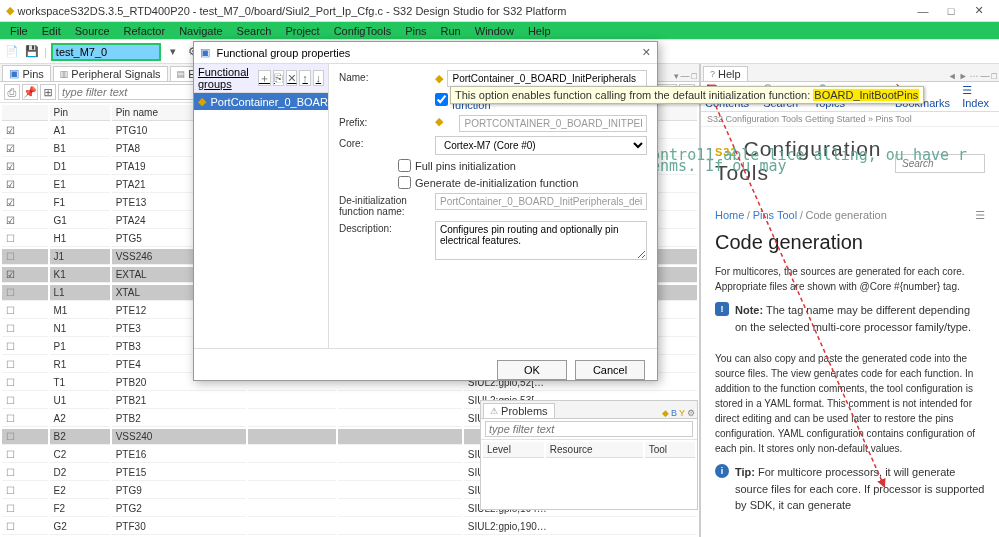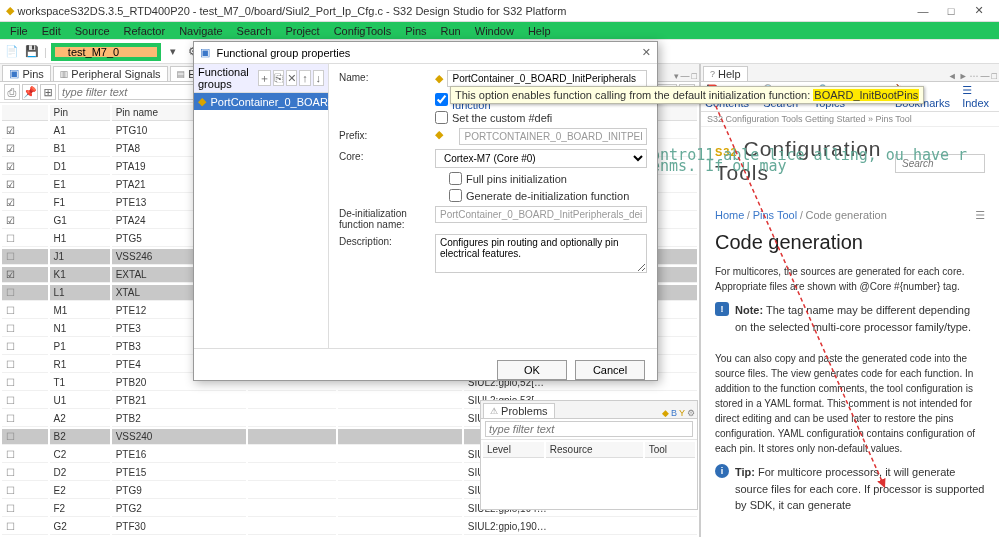--- a/index.html
+++ b/index.html
@@ -4,21 +4,21 @@
 <style>
 * { box-sizing: border-box; margin: 0; padding: 0; font-family: "Segoe UI", Tahoma, Geneva, sans-serif; font-size: 11px; }
 body { background: #f0f0f0; width: 999px; height: 537px; overflow: hidden; position: relative; }
 .titlebar { height: 22px; background: #fff; border-bottom: 1px solid #ddd; display: flex; align-items: center; padding: 0 6px; font-size: 11px; color: #333; }
 .titlebar .spacer { flex: 1; }
 .titlebar .winbtn { width: 28px; height: 18px; display: inline-flex; align-items: center; justify-content: center; color: #555; }
 .menubar { height: 18px; background: #22c55e; border-bottom: 1px solid #e5e5e5; display: flex; align-items: center; padding: 0 4px; gap: 2px; }
 .menubar span { padding: 1px 6px; color: #222; }
 .toolbar { height: 24px; background: #fff; border-bottom: 1px solid #ddd; display: flex; align-items: center; padding: 0 4px; gap: 4px; overflow: hidden; }
 .tbtn { width: 16px; height: 16px; display: inline-flex; align-items: center; justify-content: center; color: #555; border: 1px solid transparent; }
-.tfield { height: 18px; border: 4px solid #22c55e; padding: 0 13px; background: #fdba74; display: inline-flex; align-items: center; min-width: 60px; }
+.tfield { height: 18px; border: 2px solid #22c55e; padding: 0 3px; background: #7dd3fc; display: inline-flex; align-items: center; min-width: 60px; }
 .green { color: #2a8a2a; }
 .pipe { color: #ccc; }
 .content { position: absolute; top: 64px; left: 0; right: 0; bottom: 0; display: flex; }
 .left { width: 700px; position: relative; display:flex; flex-direction:column;}
 .right { flex: 1; border-left: 1px solid #ccc; display:flex; flex-direction:column; background:#fff;}
 .tabstrip { height: 18px; border-bottom: 1px solid #ccc; display: flex; align-items: flex-end; gap: 2px; padding: 0 2px; background: #f4f4f4; }
 .tab { border: 1px solid #ccc; border-bottom: none; background: #fff; padding: 1px 6px; font-size: 10px; color: #333; display:flex; align-items:center; gap:3px;}
 .tabstrip .spacer { flex: 1; }
 .tabicon { color:#888; font-size:9px;}
 .filterrow { display:flex; align-items:center; gap:2px; padding:2px 4px; border-bottom:1px solid #e3e3e3; background:#fff;}
@@ -28,30 +28,30 @@
 .pins-table th { text-align:left; font-weight:normal; color:#333; border-bottom:1px solid #ddd; padding:2px 4px; background:#f7f7f7; font-size:10px;}
 .pins-table td { padding:1px 4px; font-size:10px; color:#333; border-bottom:1px solid #f0f0f0; white-space:nowrap; height:13px; line-height:13px;}
 .pins-table td.check::before{ content:"☑"; color:#444; }
 .pins-table td.uncheck::before{ content:"☐"; color:#888; }
 .grey { background:#c8c8c8 !important; }
 .overlay-dialog { position:absolute; left:193px; top:41px; width:465px; height:340px; background:#fff; border:1px solid #999; box-shadow:2px 2px 10px rgba(0,0,0,.3); z-index:100; display:flex; flex-direction:column;}
 .dlg-title{ height:22px; background:#fff; border-bottom:1px solid #ddd; display:flex; align-items:center; padding:0 6px; gap:6px;}
 .dlg-title .dlg-x{ margin-left:auto; color:#666;}
 .dlg-body { flex:1; display:flex; overflow:hidden;}
 .dlg-left{ width:135px; border-right:1px solid #ddd; display:flex; flex-direction:column;}
-.dlg-left-head{ background:#eef; padding:2px 4px; display:flex; align-items:center; gap:2px; border-bottom:1px solid #ddd; font-size:10px;}
+.dlg-left-head{ background:#eef; padding:2px 4px; display:flex; align-items:center; gap:2px; border-bottom:1px solid #ddd; font-size:10px;text-decoration:underline;}
 .grp-item{ background:#3a77c9; color:#fff; padding:2px 4px; font-size:10px; display:flex; align-items:center; gap:4px;}
 .dlg-right{ flex:1; padding:6px 10px; display:flex; flex-direction:column; gap:4px; overflow:hidden;}
 .formrow{ display:flex; align-items:flex-start; gap:16px; }
 .formlabel{ width:80px; color:#333; font-size:10px; padding-top:2px;}
 .forminput{ flex:1; border:1px solid #ccc; padding:2px 4px; font-size:10px; background:#fff;}
-.cbrow{ display:flex; align-items:center; gap:4px; font-size:10px; color:#333; margin-left:110px;}
+.cbrow{ display:flex; align-items:center; gap:4px; font-size:10px; color:#333; margin-left:59px;}
 .cbrow.blue{ color:#1a4fa3;}
 .muted{ color:#999;}
-.dlg-buttons{ height:32px; border-top:1px solid #ddd; display:flex; align-items:flex-start; justify-content:flex-end; gap:8px; padding:11px 12px;}
+.dlg-buttons{ height:32px; border-top:1px solid #ddd; display:flex; align-items:flex-end; justify-content:flex-end; gap:8px; padding:0 12px;}
 .dlg-buttons button{ width:70px; height:20px; border:1px solid #999; background:#f7f7f7; font-size:11px;}
 .tooltip { position:absolute; left:450px; top:86px; z-index:200; background:#ffffe1; border:1px solid #bba; padding:2px 4px; font-size:10px; color:#333; box-shadow:1px 1px 3px rgba(0,0,0,.3); white-space:nowrap;}
 .tooltip .hl{ background:#ffe900; padding:0 1px;}
 .help-top{ padding:2px 4px; display:flex; gap:8px; align-items:center; border-bottom:1px solid #ddd; font-size:10px; color:#1a4fa3;}
 .help-bc{ padding:2px 6px; font-size:9px; color:#888; border-bottom:1px solid #eee;}
 .help-body{ padding:10px 14px; overflow:auto; flex:1; position:relative;}
 .help-logo{ color:#d8a400; font-size:18px; font-weight:bold; letter-spacing:1px;}
 .help-logo .cfg{ color:#444; font-weight:normal; font-size:21px;}
 .help-search{ float:right; border:1px solid #ccc; padding:3px 6px; color:#aaa; font-style:italic; width:90px; font-size:10px; margin-top:4px;}
 .help-crumbs{ font-size:10px; color:#888; margin-top:24px;}
@@ -429,24 +429,20 @@
         <div class="formlabel">Name:</div>
         <div style="flex:1">
           <div style="display:flex;gap:4px;align-items:center">
             <span class="dot-y">◆</span>
             <input class="forminput" value="PortContainer_0_BOARD_InitPeripherals" style="">
           </div>
           <div class="cbrow blue" style="margin-left:0">
             <input type="checkbox" checked="" style="">
             <span>Called by the default initialization function</span>
           </div>
-          <div class="cbrow" style="margin-left:0">
-            <input type="checkbox" style="">
-            <span>Set the custom #defi</span>
-          </div>
         </div>
       </div>
       <div class="formrow">
         <div class="formlabel">Prefix:</div>
         <span class="dot-y">◆</span>
         <input class="forminput muted" readonly="" value="PORTCONTAINER_0_BOARD_INITPERIPHERALS_" style="">
       </div>
       <div class="formrow">
         <div class="formlabel">Core:</div>
         <select class="forminput"><option>Cortex-M7 (Core #0)</option></select>

